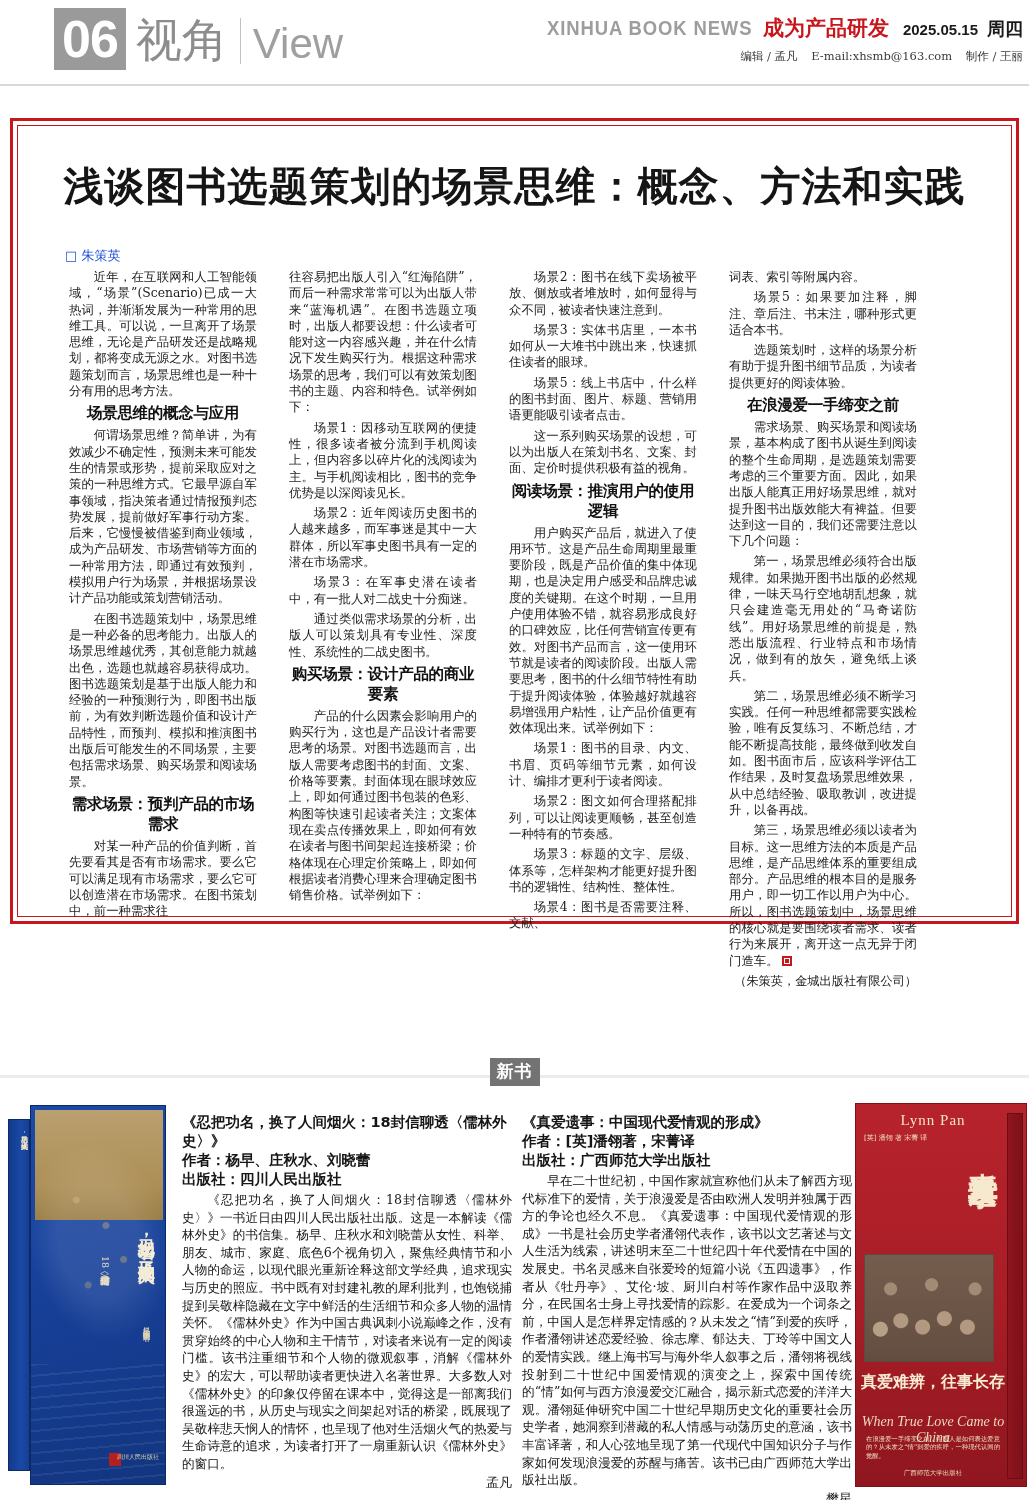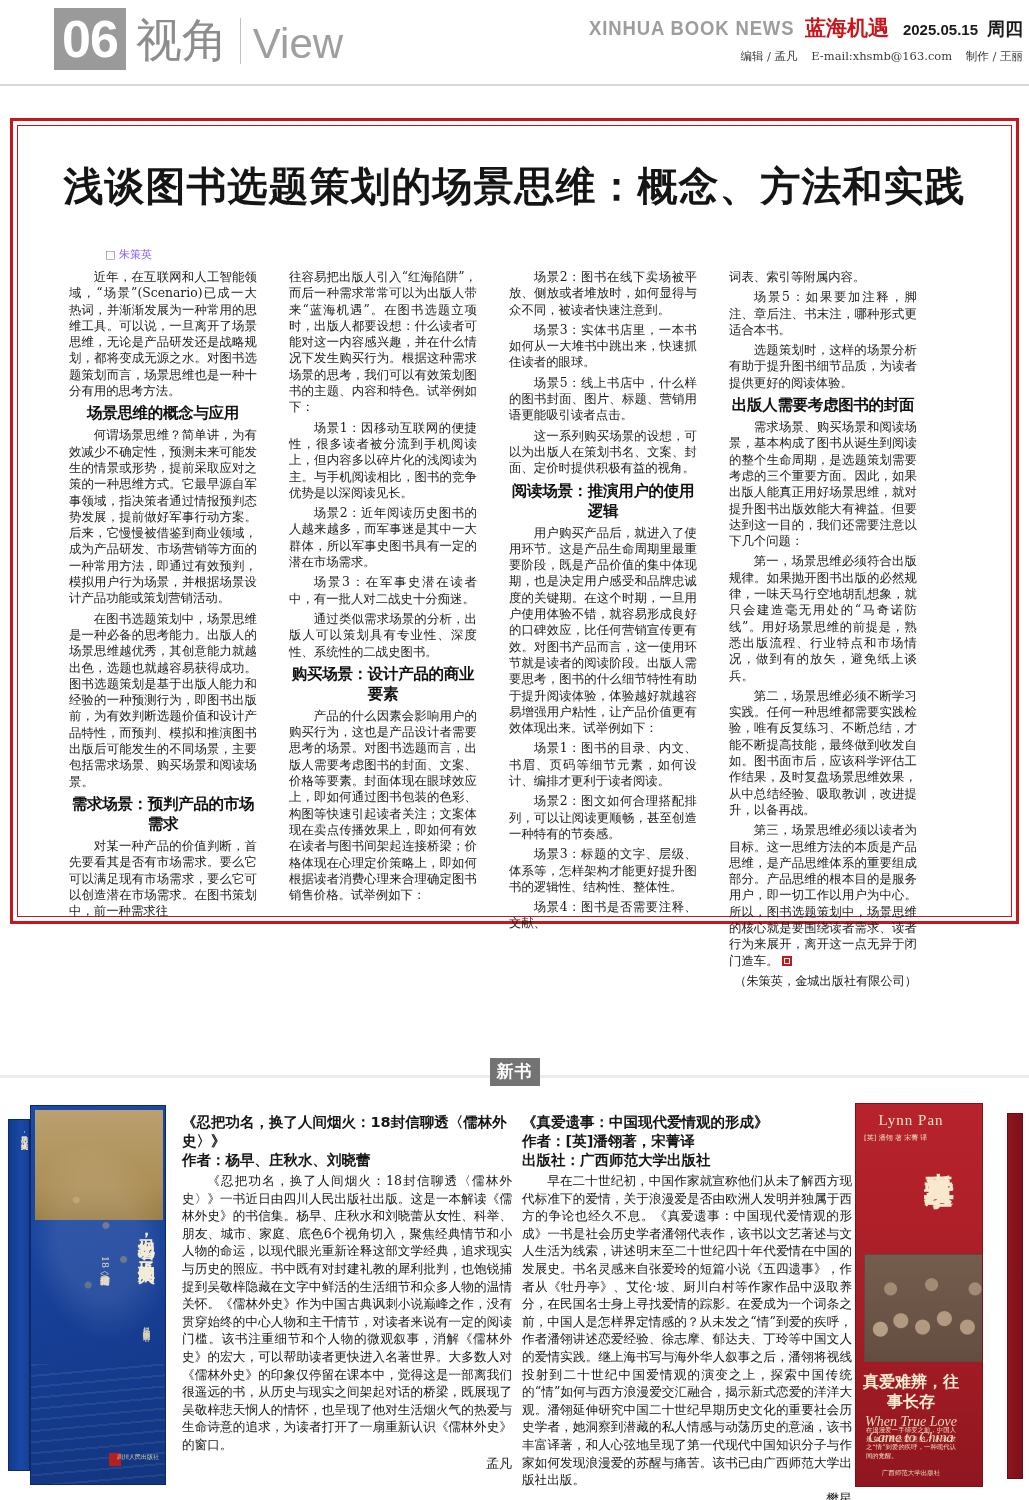--- a/index.html
+++ b/index.html
@@ -94,21 +94,21 @@
     text-align:center;
     font-family:"DejaVu Sans","Liberation Sans",serif;
     font-weight:bold;
     font-size:40px;
     letter-spacing:1px;
     color:#151515;
   }
   .byline{
     position:absolute;left:52px;top:126px;
     font-family:"DejaVu Sans","Liberation Sans",sans-serif;
-    font-size:11px;color:#8b5cf6;margin-left:40px;
+    font-size:13px;color:#1d4ed8;
   }
   .cols{
     position:absolute;left:52px;top:144px;right:46px;bottom:14px;
     display:flex;
     gap:0;
   }
   .col{
     width:196px;
     margin-right:24px;
     font-family:"DejaVu Serif","Liberation Serif",serif;
@@ -265,21 +265,21 @@
   .cv-pubmark{
     position:absolute;right:44px;bottom:18px;width:12px;height:13px;
     background:#b3201f;
   }
 
   
   .cover-right{
     right:6px;top:8px;width:168px;height:386px;
   }
   .cvr-front{
-    position:absolute;left:0;top:0;width:128px;height:384px;
+    position:absolute;left:0;top:0;width:172px;height:384px;
     background:linear-gradient(180deg,#b7232c 0%,#a81d26 55%,#8f161f 100%);
     border:1px solid #7d1019;box-sizing:border-box;overflow:hidden;
   }
   .cvr-spine{
     position:absolute;right:0;top:10px;width:16px;height:366px;
     background:linear-gradient(90deg,#8f161f,#7d1019);
     border:1px solid #6a0d15;box-sizing:border-box;
   }
   .cvr-brand{
     position:absolute;left:0;right:16px;top:8px;text-align:center;
@@ -347,21 +347,21 @@
 <div class="masthead">
   <div class="mh-left">
     <div class="pageno">06</div>
     <div class="mh-cn">视角</div>
     <div class="mh-div"></div>
     <div class="mh-en">View</div>
   </div>
   <div class="mh-right">
     <div class="mh-r1">
       <span class="mh-xinhua">XINHUA BOOK NEWS</span>
-      <span class="mh-cnname">蓝海机遇</span>
+      <span class="mh-cnname">成为产品研发</span>
       <span class="mh-date">2025.05.15</span>
       <span class="mh-weekday">周四</span>
     </div>
     <div class="mh-r2">
       <span>编辑 / 孟凡</span>
       <span>E-mail:xhsmb@163.com</span>
       <span>制作 / 王丽</span>
     </div>
   </div>
   <div class="mh-rule"></div>
@@ -404,21 +404,21 @@
       <p>场景1：图书的目录、内文、书眉、页码等细节元素，如何设计、编排才更利于读者阅读。</p>
       <p>场景2：图文如何合理搭配排列，可以让阅读更顺畅，甚至创造一种特有的节奏感。</p>
       <p>场景3：标题的文字、层级、体系等，怎样架构才能更好提升图书的逻辑性、结构性、整体性。</p>
       <p>场景4：图书是否需要注释、文献、</p>
     </div>
 
     <div class="col">
       <p class="noind">词表、索引等附属内容。</p>
       <p>场景5：如果要加注释，脚注、章后注、书末注，哪种形式更适合本书。</p>
       <p>选题策划时，这样的场景分析有助于提升图书细节品质，为读者提供更好的阅读体验。</p>
-      <p class="sub">出版人需要考虑图书的封面</p>
+      <p class="sub">在浪漫爱一手缔变之前</p>
       <p>需求场景、购买场景和阅读场景，基本构成了图书从诞生到阅读的整个生命周期，是选题策划需要考虑的三个重要方面。因此，如果出版人能真正用好场景思维，就对提升图书出版效能大有裨益。但要达到这一目的，我们还需要注意以下几个问题：</p>
       <p>第一，场景思维必须符合出版规律。如果抛开图书出版的必然规律，一味天马行空地胡乱想象，就只会建造毫无用处的“马奇诺防线”。用好场景思维的前提是，熟悉出版流程、行业特点和市场情况，做到有的放矢，避免纸上谈兵。</p>
       <p>第二，场景思维必须不断学习实践。任何一种思维都需要实践检验，唯有反复练习、不断总结，才能不断提高技能，最终做到收发自如。图书面市后，应该科学评估工作结果，及时复盘场景思维效果，从中总结经验、吸取教训，改进提升，以备再战。</p>
       <p>第三，场景思维必须以读者为目标。这一思维方法的本质是产品思维，是产品思维体系的重要组成部分。产品思维的根本目的是服务用户，即一切工作以用户为中心。所以，图书选题策划中，场景思维的核心就是要围绕读者需求、读者行为来展开，离开这一点无异于闭门造车。<span class="endmark"></span></p>
       <p class="sig">（朱策英，金城出版社有限公司）</p>
     </div>
 
   </div>
 </div>
 
@@ -440,20 +440,21 @@
       <div class="cv-sub">18封信聊透〈儒林外史〉</div>
       <div class="cv-auth">杨早 庄秋水 刘晓蕾 著</div>
       <div class="cv-pubmark"></div>
       <div class="cv-pub">四川人民出版社</div>
     </div>
   </div>
 
   <div class="bk-entry" style="left:182px;top:18px;width:330px;">
     <div class="bk-title">《忍把功名，换了人间烟火：18封信聊透〈儒林外史〉》</div>
     <div class="bk-meta">作者：杨早、庄秋水、刘晓蕾</div>
+    <div class="bk-meta">出版社：四川人民出版社</div>
     <div class="bk-body">
       <p>《忍把功名，换了人间烟火：18封信聊透〈儒林外史〉》一书近日由四川人民出版社出版。这是一本解读《儒林外史》的书信集。杨早、庄秋水和刘晓蕾从女性、科举、朋友、城市、家庭、底色6个视角切入，聚焦经典情节和小人物的命运，以现代眼光重新诠释这部文学经典，追求现实与历史的照应。书中既有对封建礼教的犀利批判，也饱锐捕捉到吴敬梓隐藏在文字中鲜活的生活细节和众多人物的温情关怀。《儒林外史》作为中国古典讽刺小说巅峰之作，没有贯穿始终的中心人物和主干情节，对读者来说有一定的阅读门槛。该书注重细节和个人物的微观叙事，消解《儒林外史》的宏大，可以帮助读者更快进入名著世界。大多数人对《儒林外史》的印象仅停留在课本中，觉得这是一部离我们很遥远的书，从历史与现实之间架起对话的桥梁，既展现了吴敬梓悲天悯人的情怀，也呈现了他对生活烟火气的热爱与生命诗意的追求，为读者打开了一扇重新认识《儒林外史》的窗口。</p>
     </div>
     <div class="bk-sign">孟凡</div>
   </div>
 
   <div class="bk-entry" style="left:522px;top:18px;width:330px;">
     <div class="bk-title">《真爱遗事：中国现代爱情观的形成》</div>
     <div class="bk-meta">作者：[英]潘翎著，宋菁译</div>
     <div class="bk-meta">出版社：广西师范大学出版社</div>

